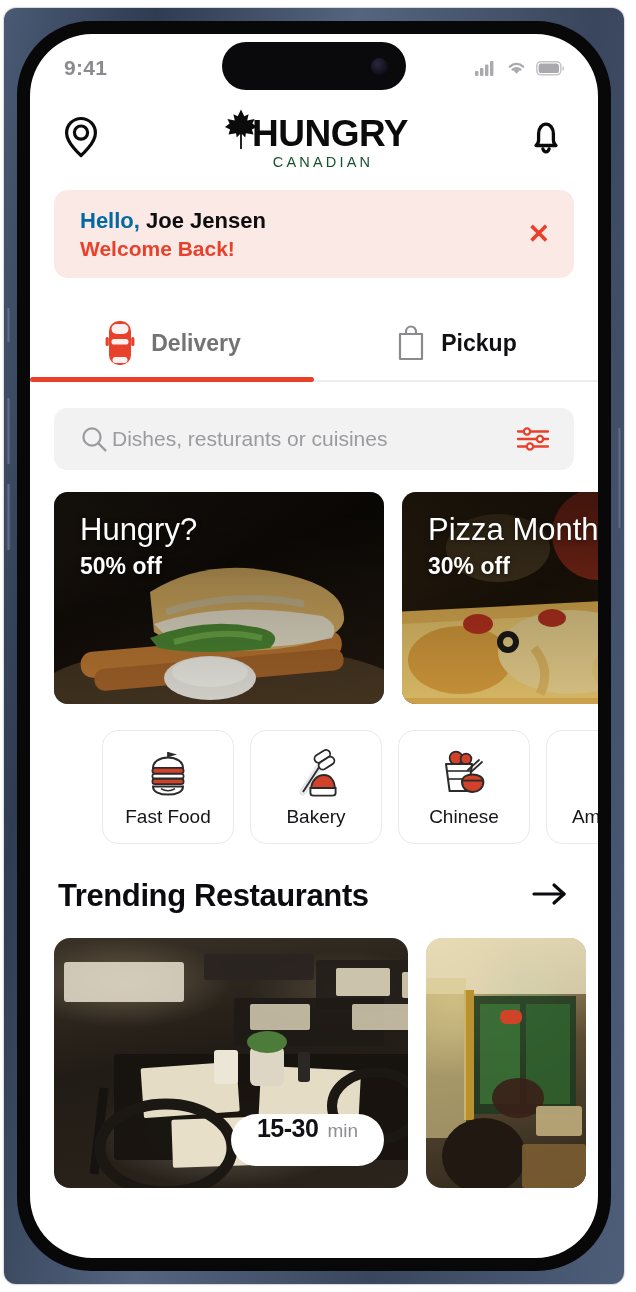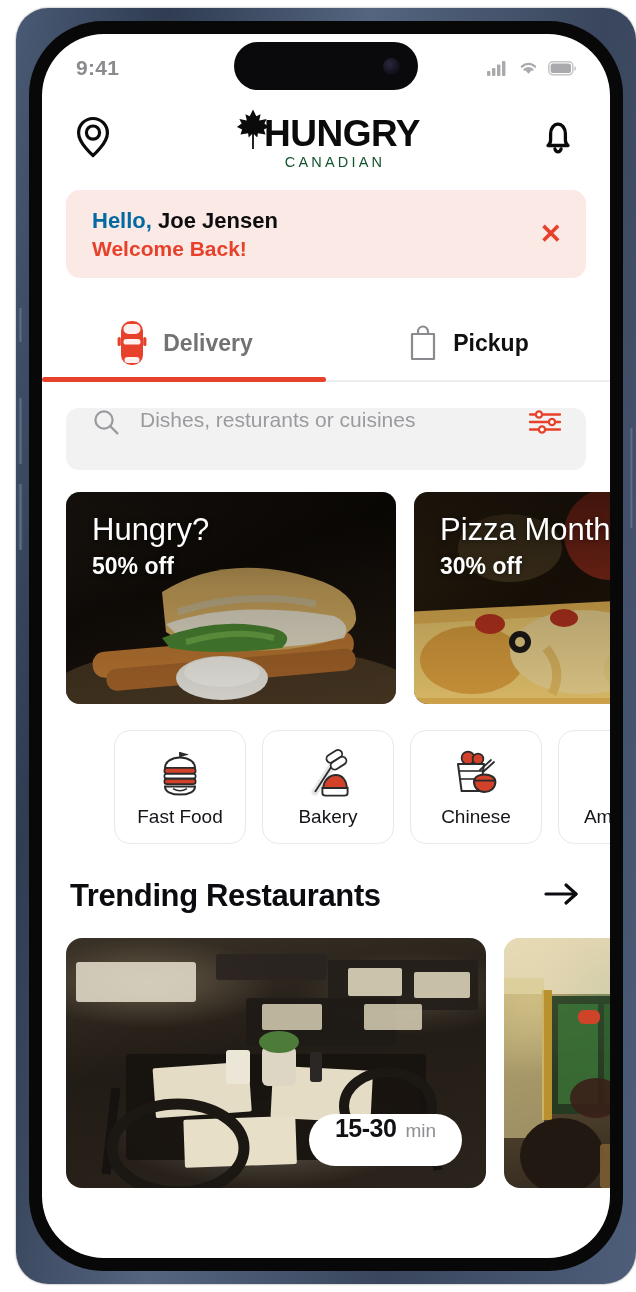--- a/index.html
+++ b/index.html
@@ -4,23 +4,23 @@
 <style>
   * { margin:0; padding:0; box-sizing:border-box; }
   html, body {
     width:636px; height:1292px; overflow:hidden;
     background:#ffffff;
     font-family:"Liberation Sans", sans-serif;
   }
 
   
   #phone-frame {
-    position:absolute; left:16px; top:8px;
+    position:absolute; left:4px; top:8px;
     width:620px; height:1276px;
-    border-radius:32px;
+    border-radius:12px;
     background:linear-gradient(100deg,#4a5a74 0%,#2f3c52 18%,#55657f 42%,#39465d 70%,#4e5e79 100%);
     box-shadow:0 0 2px rgba(0,0,0,.5);
   }
   #frame-inner-black {
     position:absolute; left:13px; top:13px;
     width:594px; height:1250px;
     border-radius:74px;
     background:#080808;
   }
   .side-btn {
@@ -113,21 +113,21 @@
   }
   #tab-underline {
     position:absolute; left:0; bottom:0; width:50%; height:5px;
     background:#e8412b; border-radius:3px;
   }
 
   
   #search-row { margin:26px 24px 0; }
   #search-bar {
     height:62px; background:#f2f2f3; border-radius:13px;
-    display:flex; align-items:flex-start; padding:0 24px 0 26px; gap:20px;
+    display:flex; align-items:center; padding:0 24px 0 26px; gap:4px;
   }
   #search-input {
     flex:1; border:none; outline:none; background:transparent;
     font-family:"Liberation Sans", sans-serif;
     font-size:21px; color:#8e8e93;
   }
   #search-input::placeholder { color:#9b9b9f; }
 
   
   #promo-row {
@@ -173,21 +173,21 @@
   #trending-header {
     margin:34px 28px 4px; display:flex; align-items:center; justify-content:space-between;
   }
   #trending-title {
     font-size:31px; font-weight:bold; color:#0c0c10; letter-spacing:-0.4px;
   }
   #trending-arrow { cursor:pointer; }
 
   #restaurant-row { margin:24px 0 0 24px; display:flex; gap:18px; overflow:hidden; }
   .restaurant-card {
-    position:relative; flex:none; width:420px; height:250px;
+    position:relative; flex:none; width:354px; height:250px;
     border-radius:16px; overflow:hidden;
   }
   .restaurant-card.second { width:160px; }
   .resto-bg-1 {
     position:absolute; inset:0;
     background:
       radial-gradient(ellipse 60% 35% at 48% 78%, rgba(235,228,210,.30), transparent 62%),
       radial-gradient(ellipse 50% 30% at 20% 18%, rgba(222,200,160,.30), transparent 60%),
       radial-gradient(ellipse 45% 28% at 82% 22%, rgba(210,190,155,.22), transparent 60%),
       linear-gradient(170deg,#3a3227 0%,#221c16 45%,#2b241c 100%);

